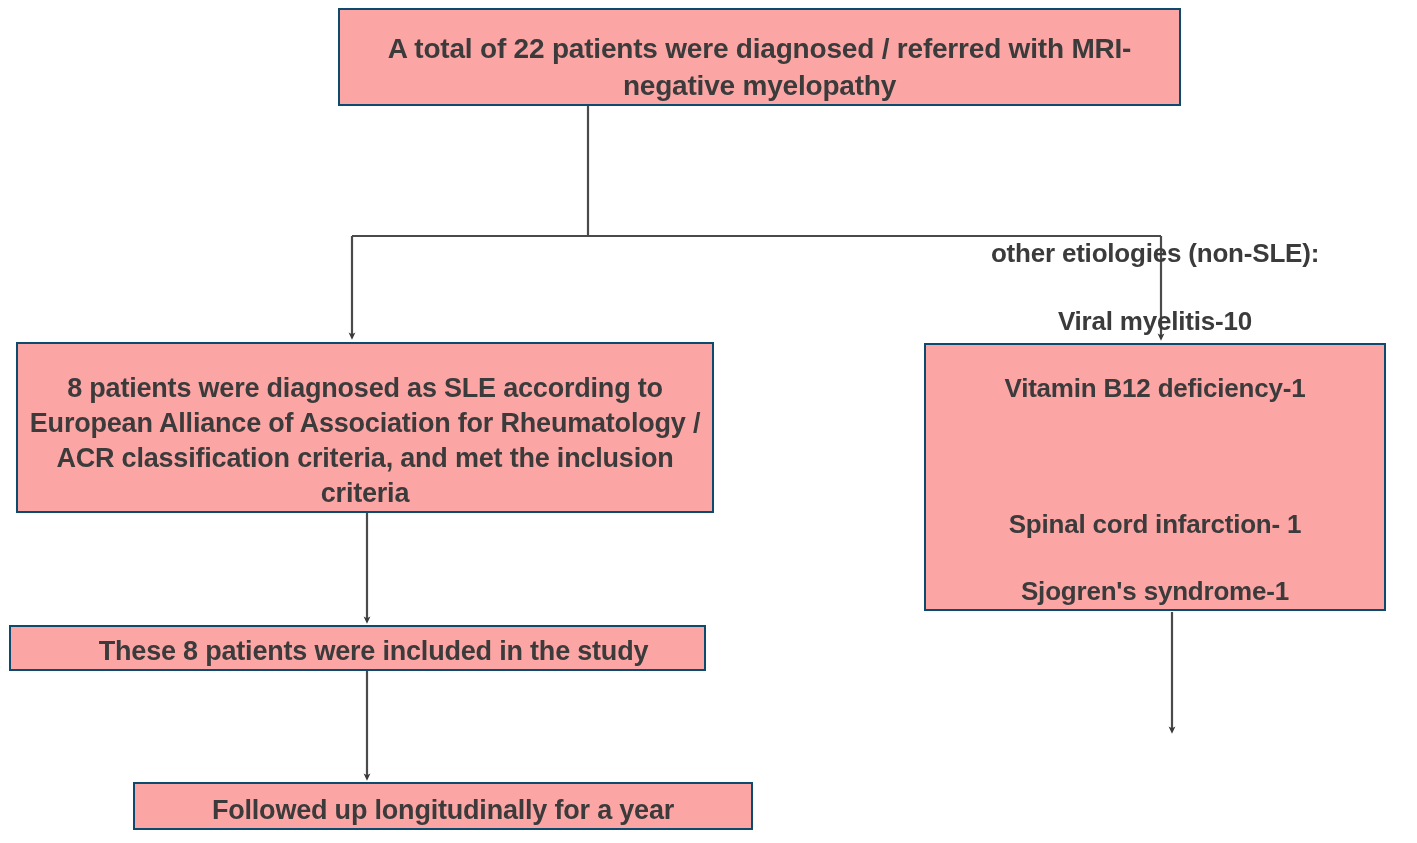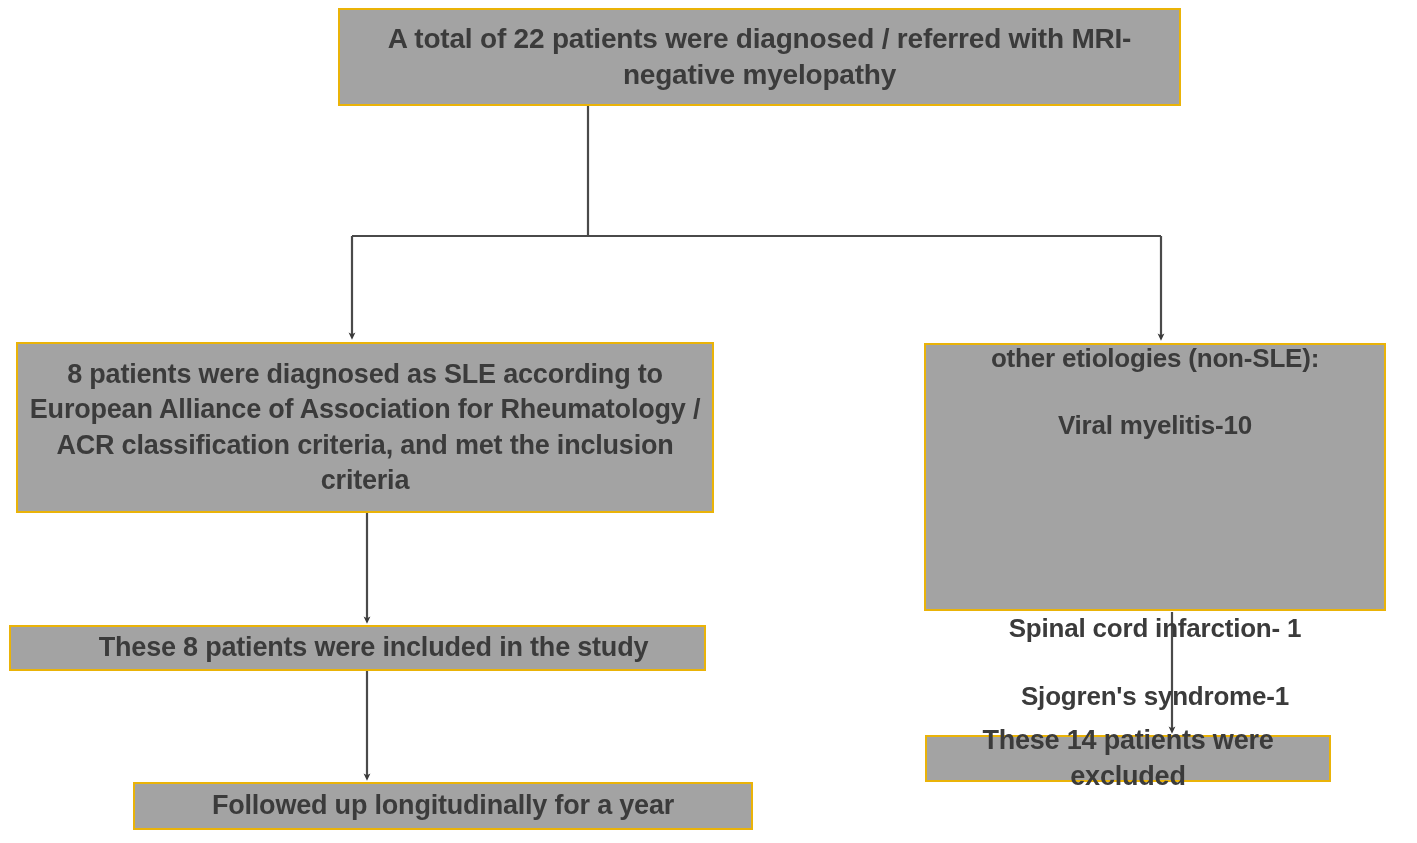--- a/index.html
+++ b/index.html
@@ -13,24 +13,24 @@
   #canvas {
     position: relative;
     width: 1417px;
     height: 843px;
     background: #ffffff;
     overflow: hidden;
   }
   .node {
     position: absolute;
     box-sizing: border-box;
-    border: 2px solid #eab308;
-    background: #a3a3a3;
+    border: 2px solid #0c4a6e;
+    background: #fca5a5;
     display: flex;
-    align-items: center;
+    align-items: flex-end;
     justify-content: center;
     color: #3b3b3b;
     font-weight: 700;
     text-align: center;
     line-height: 1.30;
     letter-spacing: -0.2px;
   }
   .node .txt {
     display: block;
     width: 100%;
@@ -119,32 +119,29 @@
 
   <div class="node" id="node-sle">
     <span class="txt">8 patients were diagnosed as SLE according to European Alliance of Association for Rheumatology / ACR classification criteria, and met the inclusion criteria</span>
   </div>
 
   <div class="node" id="node-other">
     <span class="txt">
       <br>
       <span>other etiologies (non-SLE):</span><br>
       <span>Viral myelitis-10</span><br>
-      <br>
+      <span>Vitamin B12 deficiency-1</span><br>
       <br>
       <span>Spinal cord infarction- 1</span><br>
       <span><span class="squiggle">Sjogren's</span><span> syndrome-1</span></span>
     </span>
   </div>
 
   <div class="node" id="node-included">
     <span class="txt">These 8 patients were included in the study</span>
   </div>
 
   <div class="node" id="node-followed">
     <span class="txt">Followed up longitudinally for a year</span>
   </div>
 
-  <div class="node" id="node-excluded">
-    <span class="txt">These 14 patients were excluded</span>
-  </div>
 
 </div>
 
 </body></html>

